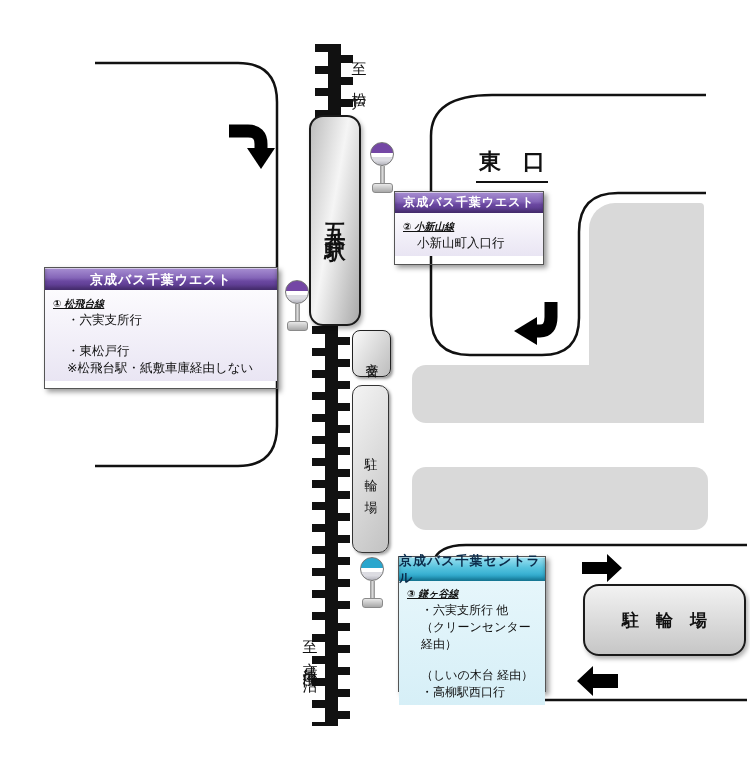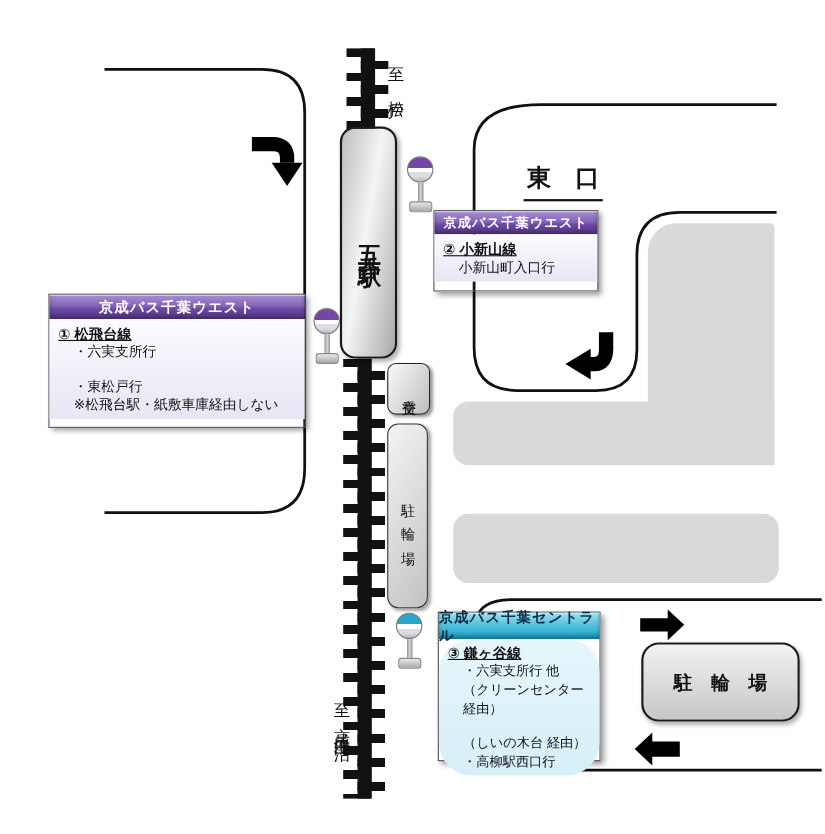--- a/index.html
+++ b/index.html
@@ -38,21 +38,21 @@
     box-shadow:2px 3px 4px rgba(0,0,0,.3); }
   .station .vtext { font-size:21px; font-weight:600; letter-spacing:10px; }
   .koban { position:absolute; left:352px; top:330px; width:39px; height:47px; z-index:3;
     background:linear-gradient(120deg,#fafafa,#bdbdbd); border:1.5px solid #222; border-radius:8px;
     display:flex; align-items:center; justify-content:center; box-shadow:2px 2px 3px rgba(0,0,0,.4); }
   .koban .vtext { font-size:13px; letter-spacing:2px; }
   .bike-w { position:absolute; left:352px; top:385px; width:37px; height:168px; z-index:3;
     background:linear-gradient(120deg,#f4f4f4,#c2c2c2); border:1.5px solid #333; border-radius:10px;
     display:flex; align-items:center; justify-content:center; box-shadow:2px 2px 3px rgba(0,0,0,.35); }
   .bike-w .vtext { font-size:13px; letter-spacing:22px; padding-top:22px; }
-  .bike-e { position:absolute; left:583px; top:584px; width:144px; height:72px; z-index:3;
+  .bike-e { position:absolute; left:583px; top:584px; width:163px; height:72px; z-index:3;
     background:linear-gradient(180deg,#f2f2f2,#c6c6c6); border:2px solid #1a1a1a; border-radius:16px;
     display:flex; align-items:center; justify-content:center; font-size:17px; font-weight:700;
     box-shadow:2px 3px 4px rgba(0,0,0,.3); }
 
   
   .exit { position:absolute; z-index:3; font-size:22px; font-weight:700; }
   .exit span { display:inline-block; border-bottom:2px solid #111; padding:0 3px 4px; }
   .exit-w { left:128px; top:197px; }
   .exit-e { left:476px; top:147px; }
   .raillbl { position:absolute; z-index:3; font-size:15px; font-weight:500; }
@@ -79,29 +79,29 @@
   .busbox { position:absolute; z-index:5; border:1px solid #555; box-shadow:3px 3px 5px rgba(0,0,0,.4);
     font-size:12.5px; line-height:17px; }
   .busbox .hdr { height:22px; display:flex; align-items:center; justify-content:center;
     font-weight:700; font-size:13px; letter-spacing:1px;
     box-shadow:inset 0 1px 0 rgba(255,255,255,.55), inset 0 -3px 4px rgba(0,0,0,.3); }
   .hdr-purple { background:linear-gradient(180deg,#a88fd2 0%,#8465b8 45%,#6a47a0 60%,#5c3b92 100%); color:#fff; }
   .hdr-cyan { background:linear-gradient(180deg,#9fe2f2 0%,#55c2dd 45%,#1ba0c8 100%); color:#0b2b4a; }
   .busbox .bdy { padding:5px 8px 4px; }
   .bdy-lav { background:linear-gradient(180deg,#fcfbfe 0%,#e9e5f3 100%); }
   .bdy-cyan { background:linear-gradient(180deg,#e6f6fb 0%,#d6eff7 100%); }
-  .route { font-weight:700; text-decoration:underline; font-size:13px; }
+  .route { font-weight:700; text-decoration:underline; font-size:10px;font-style:italic; }
   .ind { padding-left:14px; }
   .gap14 { height:14px; }
   .box-west { left:44px; top:267px; width:234px; height:122px; }
   .box-east { left:394px; top:191px; width:150px; height:74px; }
   .box-east .hdr { font-size:12px; height:21px; }
   .box-central { left:398px; top:556px; width:148px; height:136px; }
   .box-central .hdr { height:24px; }
-  .box-central .bdy { padding-top:4px; font-size:12px;border-radius:30px; }
+  .box-central .bdy { padding-top:4px; font-size:12px; }
 </style>
 </head>
 <body>
 
 <div class="map">
 
   <div class="block blockA1"></div>
   <div class="block blockA2"></div>
   <div class="block blockB"></div>
 

